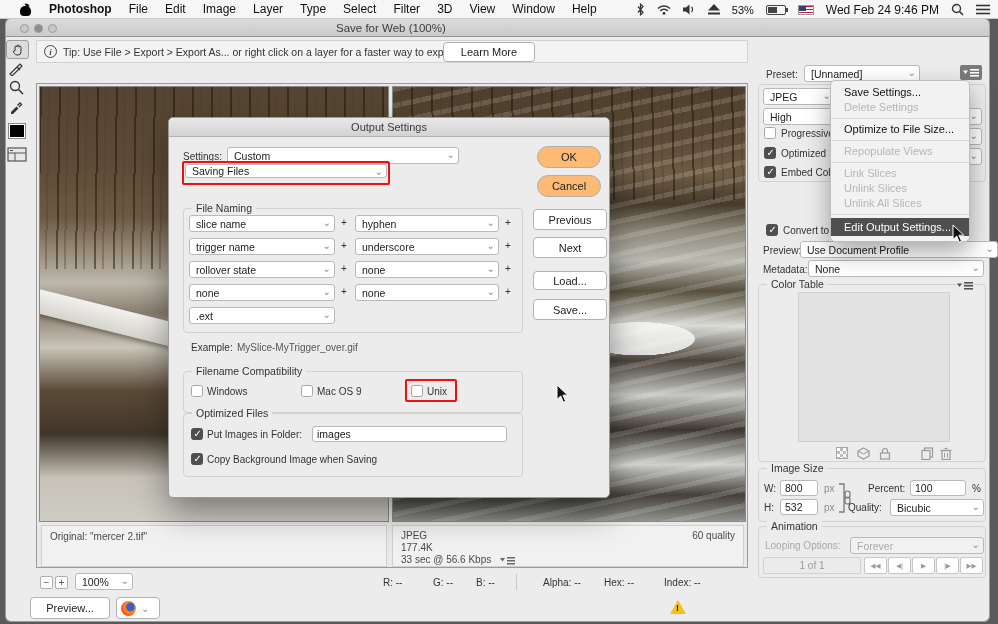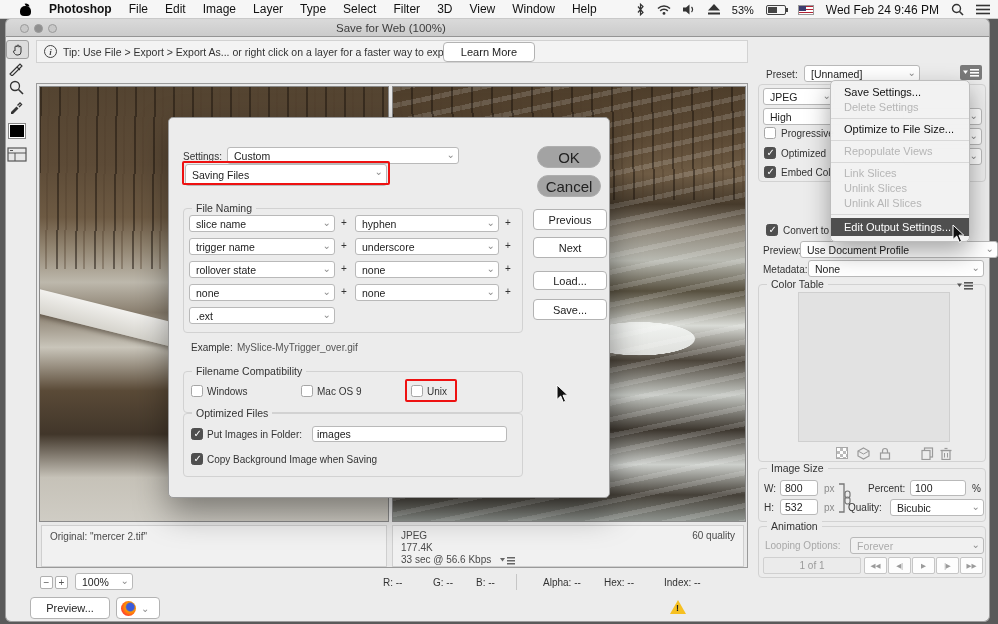--- a/index.html
+++ b/index.html
@@ -9,21 +9,21 @@
 .lbl{position:absolute;font-size:10px;color:#333;white-space:nowrap}
 .dd{position:absolute;display:flex;align-items:center;background:#fff;border:1px solid #b9b9b9;border-radius:3px;padding:0 16px 0 6px;font-size:10.5px;color:#222;height:17px;white-space:nowrap;overflow:hidden}
 .dd .ch{position:absolute;right:3px;top:1px;color:#8d8d8d;font-size:10px;line-height:12px}
 .dd.dis{color:#ababab;background:#f1f1f1}
 .cb{position:absolute;width:12px;height:12px;background:#fff;border:1px solid #a6a6a6;border-radius:2.5px}
 .cb.on{background:#4f4f4f;border-color:#4f4f4f}
 .cb.on::after{content:"✓";position:absolute;left:1.5px;top:-1px;color:#fff;font-size:10px}
 .grp{position:absolute;border:1px solid #d2d2d2;border-radius:4px}
 .grp>.legend{position:absolute;top:-7px;left:8px;background:#ececec;padding:0 4px;font-size:10.5px;color:#333;white-space:nowrap}
 .fld{position:absolute;height:16px;border:1px solid #b9b9b9;border-radius:3px;font:10.5px "Liberation Sans",sans-serif;padding:0 4px;background:#fff;color:#222}
-.pill{position:absolute;display:flex;align-items:center;justify-content:center;background:#a3a3a3;border:1px solid #aeaeae;border-radius:12px;font-size:15px;color:#222;cursor:default}
+.pill{position:absolute;display:flex;align-items:center;justify-content:center;background:#fdba74;border:1px solid #aeaeae;border-radius:12px;font-size:11px;color:#222;cursor:default}
 .rbtn{position:absolute;display:flex;align-items:center;justify-content:center;background:#fff;border:1px solid #b3b3b3;border-radius:4px;font-size:11px;color:#222}
 .red{position:absolute;border:2px solid #e11;border-radius:2px;z-index:6}
 .menubar{position:absolute;left:0;top:0;width:998px;height:19px;background:#f6f6f6;border-bottom:1px solid #c9c9c9;display:flex;align-items:center;z-index:50}
 .menubar .it{font-size:12px;color:#111;margin-right:17px;white-space:nowrap}
 .apple{position:relative;width:11px;height:13px;margin:0 18px 0 20px}
 .apple::before{content:"";position:absolute;bottom:0;width:11px;height:10px;background:#000;border-radius:5px 5px 4px 4px}
 .apple::after{content:"";position:absolute;top:0;left:5px;width:4px;height:3.5px;background:#000;border-radius:0 4px 0 4px;transform:rotate(-18deg)}
 .mright{position:absolute;right:8px;top:0;height:19px;display:flex;align-items:center;gap:12px}
 .batt{position:relative;width:20px;height:10px;border:1px solid #444;border-radius:2px}
 .batt::before{content:"";position:absolute;left:1px;top:1px;bottom:1px;width:53%;background:#444}
@@ -351,29 +351,30 @@
     <div class="mi dis">Repopulate Views</div>
     <div class="msep"></div>
     <div class="mi dis">Link Slices</div>
     <div class="mi dis">Unlink Slices</div>
     <div class="mi dis">Unlink All Slices</div>
     <div class="msep"></div>
     <div class="mi sel">Edit Output Settings...</div>
   </div>
 
   <div class="dialog">
+    <div class="dlg-title"><span>Output Settings</span></div>
 
     <span class="lbl" style="left:14px;top:33px">Settings:</span>
     <div class="dd" style="left:58px;top:29px;width:232px">
       <span>Custom</span>
         <span class="ch">⌄</span>
     </div>
 
     <div class="red" style="left:13px;top:43px;width:208px;height:24px"></div>
-    <div class="dd" style="left:16px;top:46px;width:202px;height:22px">
+    <div class="dd" style="left:16px;top:46px;width:202px;height:14px">
       <span>Saving Files</span>
         <span class="ch">⌄</span>
     </div>
 
     <div class="grp" style="left:14px;top:90px;width:340px;height:125px">
       <span class="legend">File Naming</span>
     </div>
     <div class="dd" style="left:20px;top:97px;width:146px">
         <span>slice name</span>
         <span class="ch">⌄</span>

